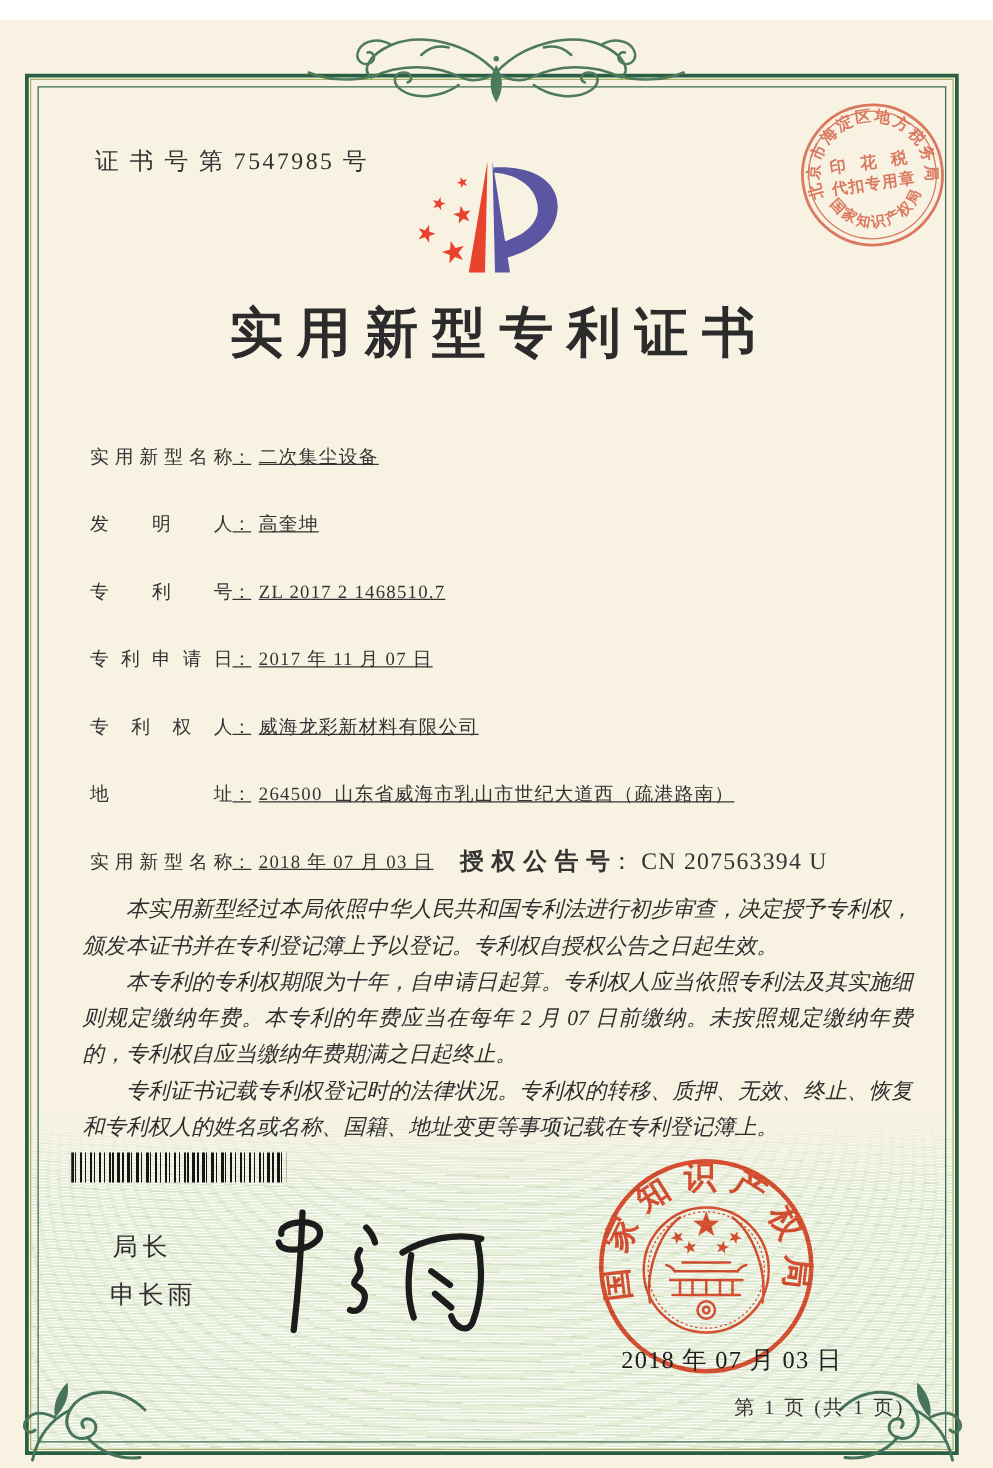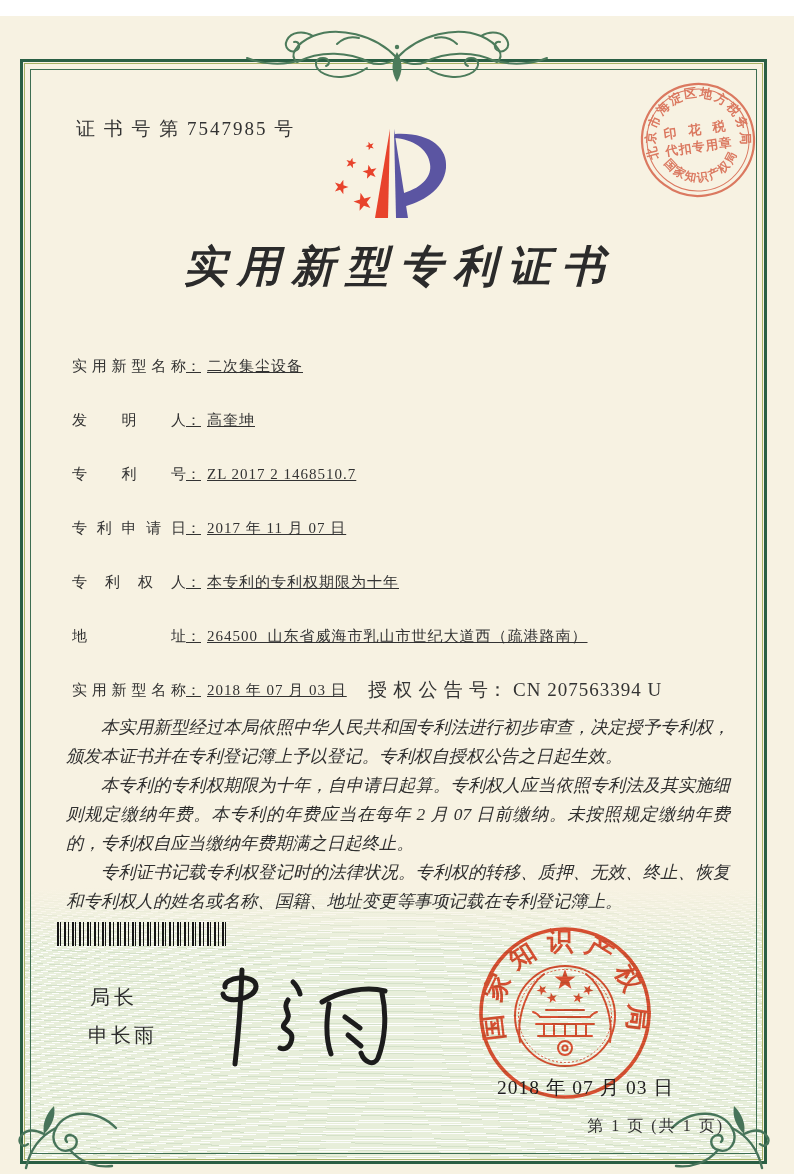--- a/index.html
+++ b/index.html
@@ -22,28 +22,28 @@
 
   .orn{position:absolute;z-index:3;pointer-events:none;}
   .orn-top{left:50%;transform:translateX(-50%);top:6px;}
   .orn-br{right:20px;bottom:14px;}
   .orn-bl{left:14px;bottom:14px;transform:scaleX(-1);}
 
   
   .cert-no{position:absolute;left:76px;top:100px;font-size:19px;letter-spacing:2px;color:#333;z-index:4;}
   .logo{position:absolute;left:328px;top:110px;z-index:4;}
   .title{position:absolute;left:0;right:0;top:222px;text-align:center;font-size:43px;font-weight:700;
-         color:#2b2b2b;letter-spacing:11px;padding-left:5px;z-index:4;font-style:italic;}
+         color:#2b2b2b;letter-spacing:11px;padding-left:5px;z-index:4;}
 
   .fields{position:absolute;left:72px;right:36px;top:323px;z-index:4;color:#333;}
   .frow{height:54px;line-height:54px;font-size:15px;white-space:pre;text-decoration:underline;}
   .flabel{display:inline-block;width:114px;text-align:justify;text-align-last:justify;vertical-align:top;}
   .fvalue{letter-spacing:1px;margin-left:6px;}
   .grant-no{position:absolute;left:368px;top:647px;height:54px;line-height:54px;font-size:19px;color:#333;z-index:4;white-space:pre;}
-  .grant-no .flabel{width:120px;}
+  .grant-no .flabel{width:120px;font-weight:bold;}
 
   .paras{position:absolute;left:66px;width:664px;top:697px;z-index:4;color:#2f2f2f;
          font-size:17.4px;line-height:29px;text-align:justify;font-style:italic;}
   .paras p{margin:0;text-indent:2em;}
 
   .barcode{position:absolute;left:57px;top:906px;width:172px;height:24px;z-index:4;
     background-image:
       repeating-linear-gradient(90deg,#151515 0 2px,transparent 2px 3px,#151515 3px 4px,transparent 4px 7px,#151515 7px 9px,transparent 9px 11px,#151515 11px 12px,transparent 12px 15px);}
 
   .duty{position:absolute;left:90px;top:968px;font-size:20px;letter-spacing:4px;color:#2e2e2e;z-index:4;}
@@ -147,21 +147,21 @@
     <text x="59" y="70" text-anchor="middle" font-size="12.5" letter-spacing="1" font-weight="bold" fill="#dd6852">代扣专用章</text>
   </svg>
 
   <div class="title">实用新型专利证书</div>
 
   <div class="fields">
     <div class="frow"><span class="flabel">实用新型名称</span><span>：</span><span class="fvalue">二次集尘设备</span></div>
     <div class="frow"><span class="flabel">发明人</span><span>：</span><span class="fvalue">高奎坤</span></div>
     <div class="frow"><span class="flabel">专利号</span><span>：</span><span class="fvalue">ZL 2017 2 1468510.7</span></div>
     <div class="frow"><span class="flabel">专利申请日</span><span>：</span><span class="fvalue">2017 年 11 月 07 日</span></div>
-    <div class="frow"><span class="flabel">专利权人</span><span>：</span><span class="fvalue">本专利的专利权期限为十年</span></div>
+    <div class="frow"><span class="flabel">专利权人</span><span>：</span><span class="fvalue">威海龙彩新材料有限公司</span></div>
     <div class="frow"><span class="flabel">地址</span><span>：</span><span class="fvalue">264500  山东省威海市乳山市世纪大道西（疏港路南）</span></div>
     <div class="frow"><span class="flabel">实用新型名称</span><span>：</span><span class="fvalue">2018 年 07 月 03 日</span></div>
   </div>
   <div class="grant-no"><span class="flabel">授权公告号</span><span>：</span><span class="fvalue">CN 207563394 U</span></div>
 
   <div class="paras">
     <p>本实用新型经过本局依照中华人民共和国专利法进行初步审查，决定授予专利权，颁发本证书并在专利登记簿上予以登记。专利权自授权公告之日起生效。</p>
     <p>本专利的专利权期限为十年，自申请日起算。专利权人应当依照专利法及其实施细则规定缴纳年费。本专利的年费应当在每年 2 月 07 日前缴纳。未按照规定缴纳年费的，专利权自应当缴纳年费期满之日起终止。</p>
     <p>专利证书记载专利权登记时的法律状况。专利权的转移、质押、无效、终止、恢复和专利权人的姓名或名称、国籍、地址变更等事项记载在专利登记簿上。</p>
   </div>

